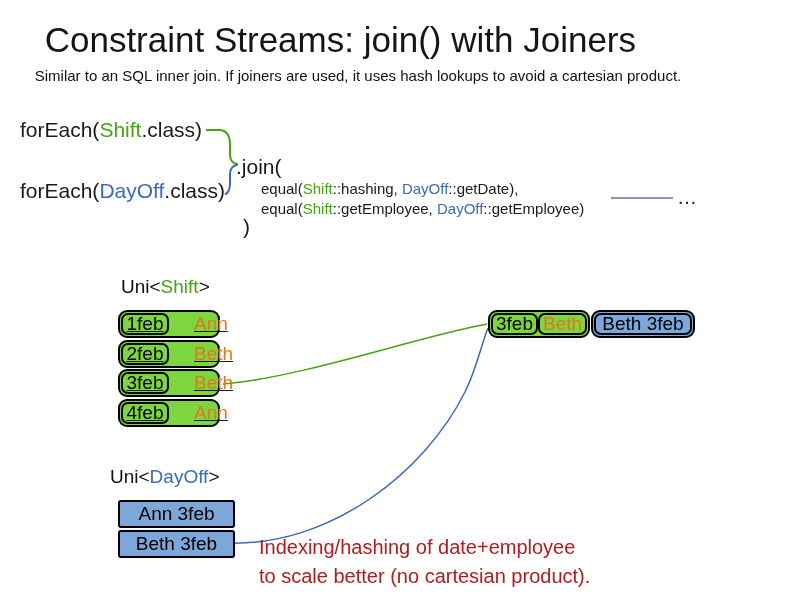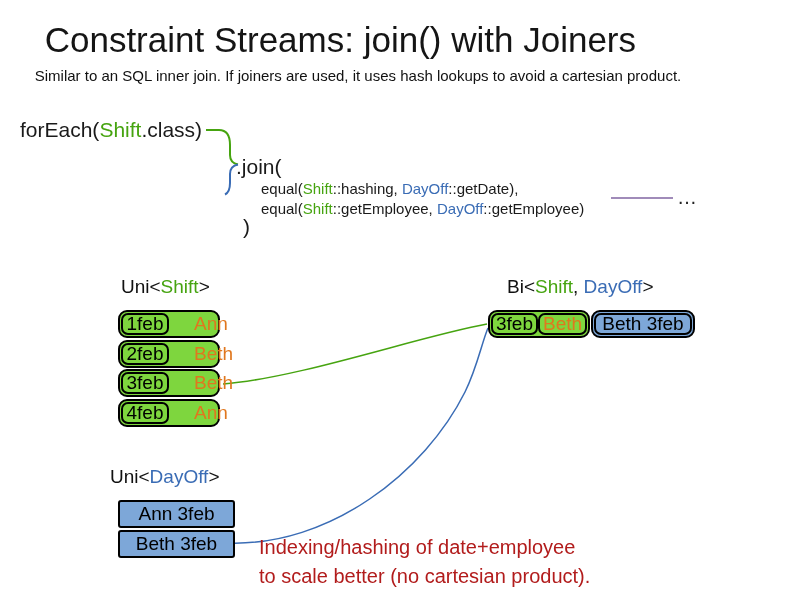--- a/index.html
+++ b/index.html
@@ -22,21 +22,21 @@
   .blue{color:#3a6cb5;}
   .orange{color:#e0771e;}
   .label{font-size:19px;white-space:nowrap;color:#111;}
   .ellipsis{font-size:20px;color:#222;letter-spacing:2px;}
   svg.overlay{position:absolute;left:0;top:0;width:800px;height:600px;pointer-events:none;}
 
   
   .srow{
     display:flex;align-items:stretch;box-sizing:border-box;
     width:102px;height:28px;margin-bottom:1.5px;
-    background:#7ed63e;border:2px solid #000;border-radius:9px;padding:1px;
+    background:#7ed63e;border:2px solid #000;border-radius:9px;padding:1px;text-decoration:underline;
   }
   .datebox{
     box-sizing:border-box;width:48px;border:2px solid #000;border-radius:7px;
     display:flex;align-items:center;justify-content:center;
     font-size:19px;color:#000;flex:0 0 auto;background:#7ed63e;
   }
   .srow .name{flex:1;display:flex;align-items:center;justify-content:center;font-size:19px;padding-left:25px;}
   .drow{
     box-sizing:border-box;width:117px;height:28px;margin-bottom:1.5px;
     background:#7da7d8;border:2px solid #000;border-radius:3px;
@@ -77,20 +77,21 @@
     <path d="M 611 198 L 673 198" fill="none" stroke="#8064a2" stroke-width="1.5"></path>
     <path d="M 223 384 C 300 378 420 336 487 324" fill="none" stroke="#46a410" stroke-width="1.5"></path>
     <path d="M 227 543 C 330 547 425 472 465 392 C 477 368 482 342 488 328" fill="none" stroke="#3a6cb5" stroke-width="1.5"></path>
   </svg>
 
   <div class="abs title">Constraint Streams: join() with Joiners</div>
   <div class="abs subtitle">Similar to an SQL inner join. If joiners are used, it uses hash lookups to avoid a cartesian product.</div>
 
   <div class="abs code-lg" style="left:20px;top:118px;"><span>forEach(</span><span class="green">Shift</span><span>.class)</span></div>
 
+  <div class="abs code-lg" style="left:20px;top:179px;"><span>forEach(</span><span class="blue">DayOff</span><span>.class)</span></div>
 
   <div class="abs code-lg" style="left:236px;top:155px;">.join(</div>
 
   <div class="abs code-sm" style="left:261px;top:180px;"><span>equal(</span><span class="green">Shift</span><span>::hashing, </span><span class="blue">DayOff</span><span>::getDate),</span></div>
 
   <div class="abs code-sm" style="left:261px;top:200px;"><span>equal(</span><span class="green">Shift</span><span>::getEmployee, </span><span class="blue">DayOff</span><span>::getEmployee)</span></div>
 
   <div class="abs code-lg" style="left:243px;top:215px;">)</div>
 
   <div class="abs ellipsis" style="left:677px;top:186px;">…</div>
@@ -109,21 +110,20 @@
     <div class="srow">
       <div class="datebox">3feb</div>
       <div class="name orange">Beth</div>
     </div>
     <div class="srow">
       <div class="datebox">4feb</div>
       <div class="name orange">Ann</div>
     </div>
   </div>
 
-  <div class="abs label" style="left:507px;top:276px;"><span>Bi&lt;</span><span class="green">Shift</span><span>, </span><span class="blue">DayOff</span><span>&gt;</span></div>
 
   <div class="abs birow" style="left:488px;top:310px;">
     <div class="bi-green">
       <div class="datebox">3feb</div>
       <div class="bi-namebox orange">Beth</div>
     </div>
     <div class="bi-blue">
       <div class="inner">Beth 3feb</div>
     </div>
   </div>

